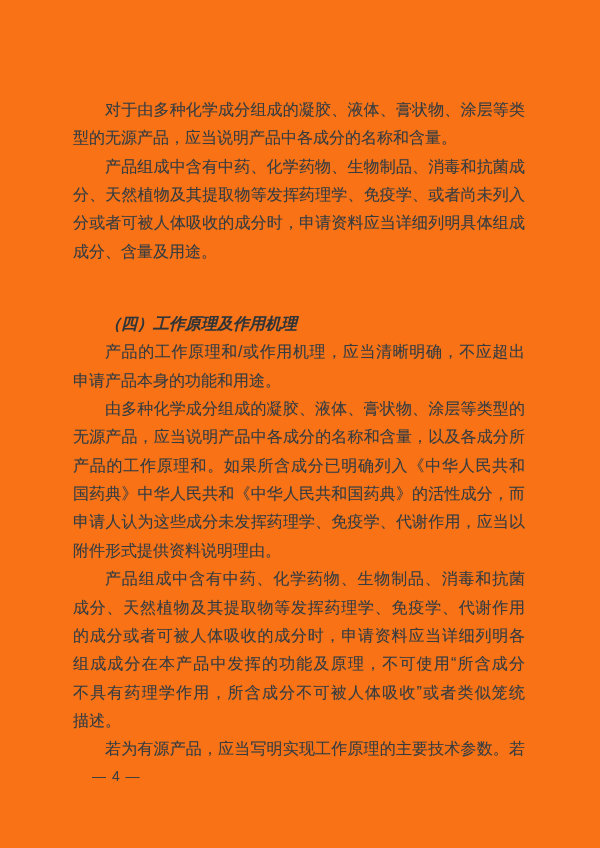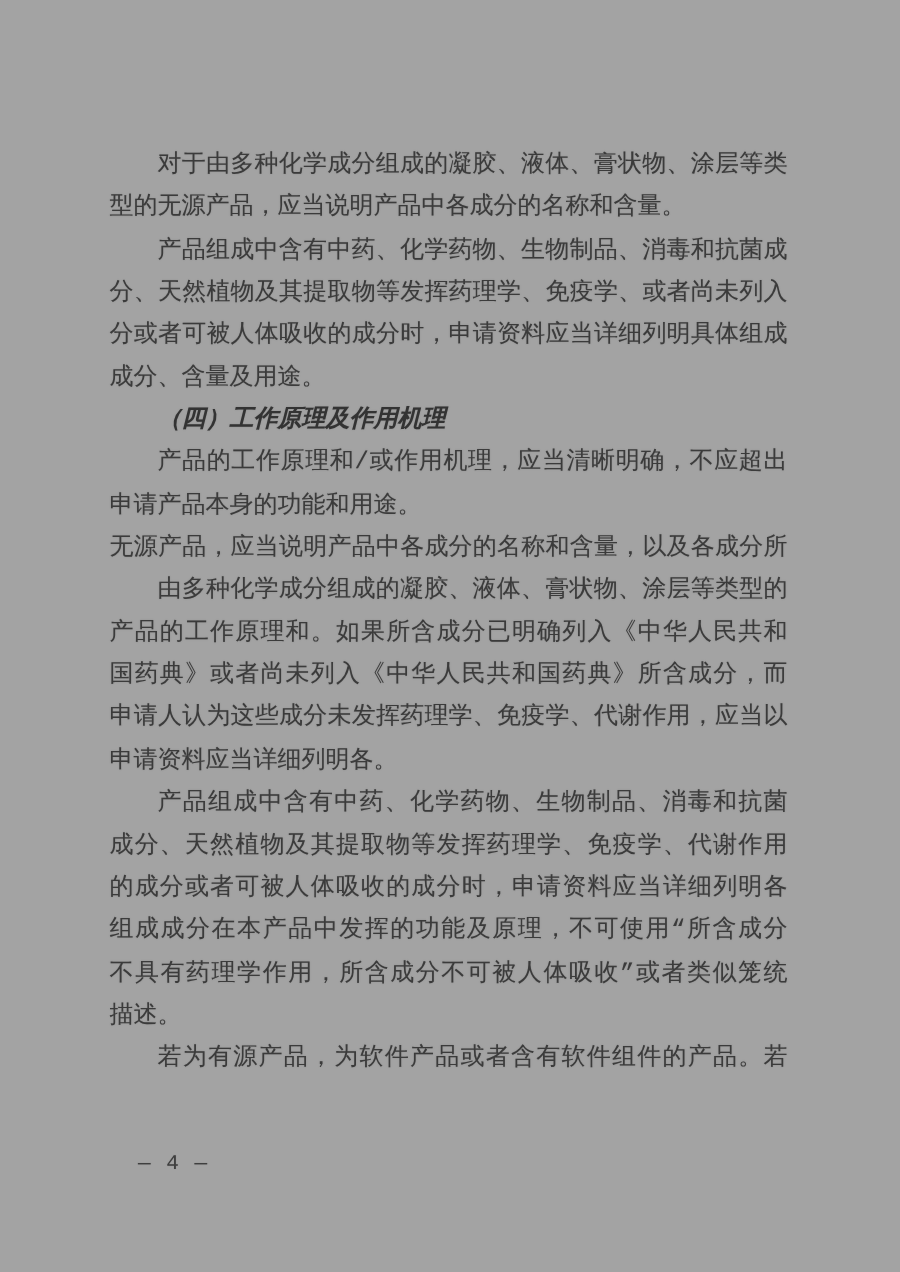--- a/index.html
+++ b/index.html
@@ -4,23 +4,23 @@
 <style>
   html, body {
     margin: 0;
     padding: 0;
     background: #ffffff;
   }
   .page {
     position: relative;
     width: 600px;
     height: 848px;
-    background: #a3a3a3;
+    background: #f97316;
     overflow: hidden;
-    font-family: Liberation Mono, monospace;
+    font-family: Liberation Sans, sans-serif;
   }
   .text-block {
     position: absolute;
     left: 73px;
     top: 96px;
     width: 452px;
   }
   .line {
     font-size: 16px;
     line-height: 28.35px;
@@ -39,20 +39,21 @@
     text-align: center;
     text-align-last: left;
   }
   .indent {
     text-indent: 32px;
   }
   .heading {
     font-weight: bold;
     font-style: italic;
     color: #333333;
+    margin-top: 44px;
   }
   .page-number {
     position: absolute;
     left: 92px;
     top: 768px;
     font-size: 14px;
     line-height: 16px;
     color: #3f3f3f;
     letter-spacing: 1px;
     text-shadow: 0 0 0.6px rgba(95,95,95,0.5);
@@ -70,32 +71,32 @@
     <div class="line j indent">产品组成中含有中药、化学药物、生物制品、消毒和抗菌成</div>
     <div class="line j">分、天然植物及其提取物等发挥药理学、免疫学、或者尚未列入</div>
     <div class="line j">分或者可被人体吸收的成分时，申请资料应当详细列明具体组成</div>
     <div class="line end">成分、含量及用途。</div>
 
     <div class="line end indent heading">（四）工作原理及作用机理</div>
 
     <div class="line j indent">产品的工作原理和/或作用机理，应当清晰明确，不应超出</div>
     <div class="line end">申请产品本身的功能和用途。</div>
 
+    <div class="line j indent">由多种化学成分组成的凝胶、液体、膏状物、涂层等类型的</div>
     <div class="line j">无源产品，应当说明产品中各成分的名称和含量，以及各成分所</div>
-    <div class="line j indent">由多种化学成分组成的凝胶、液体、膏状物、涂层等类型的</div>
     <div class="line j">产品的工作原理和。如果所含成分已明确列入《中华人民共和</div>
-    <div class="line j">国药典》或者尚未列入《中华人民共和国药典》所含成分，而</div>
+    <div class="line j">国药典》中华人民共和《中华人民共和国药典》的活性成分，而</div>
     <div class="line j">申请人认为这些成分未发挥药理学、免疫学、代谢作用，应当以</div>
-    <div class="line end">申请资料应当详细列明各。</div>
+    <div class="line end">附件形式提供资料说明理由。</div>
 
     <div class="line j indent">产品组成中含有中药、化学药物、生物制品、消毒和抗菌</div>
     <div class="line j">成分、天然植物及其提取物等发挥药理学、免疫学、代谢作用</div>
     <div class="line j">的成分或者可被人体吸收的成分时，申请资料应当详细列明各</div>
     <div class="line j">组成成分在本产品中发挥的功能及原理，不可使用“所含成分</div>
     <div class="line j">不具有药理学作用，所含成分不可被人体吸收”或者类似笼统</div>
     <div class="line end">描述。</div>
 
-    <div class="line j indent">若为有源产品，为软件产品或者含有软件组件的产品。若</div>
+    <div class="line j indent">若为有源产品，应当写明实现工作原理的主要技术参数。若</div>
 
   </div>
 
   <div class="page-number">— 4 —</div>
 </div>
 
 </body></html>

